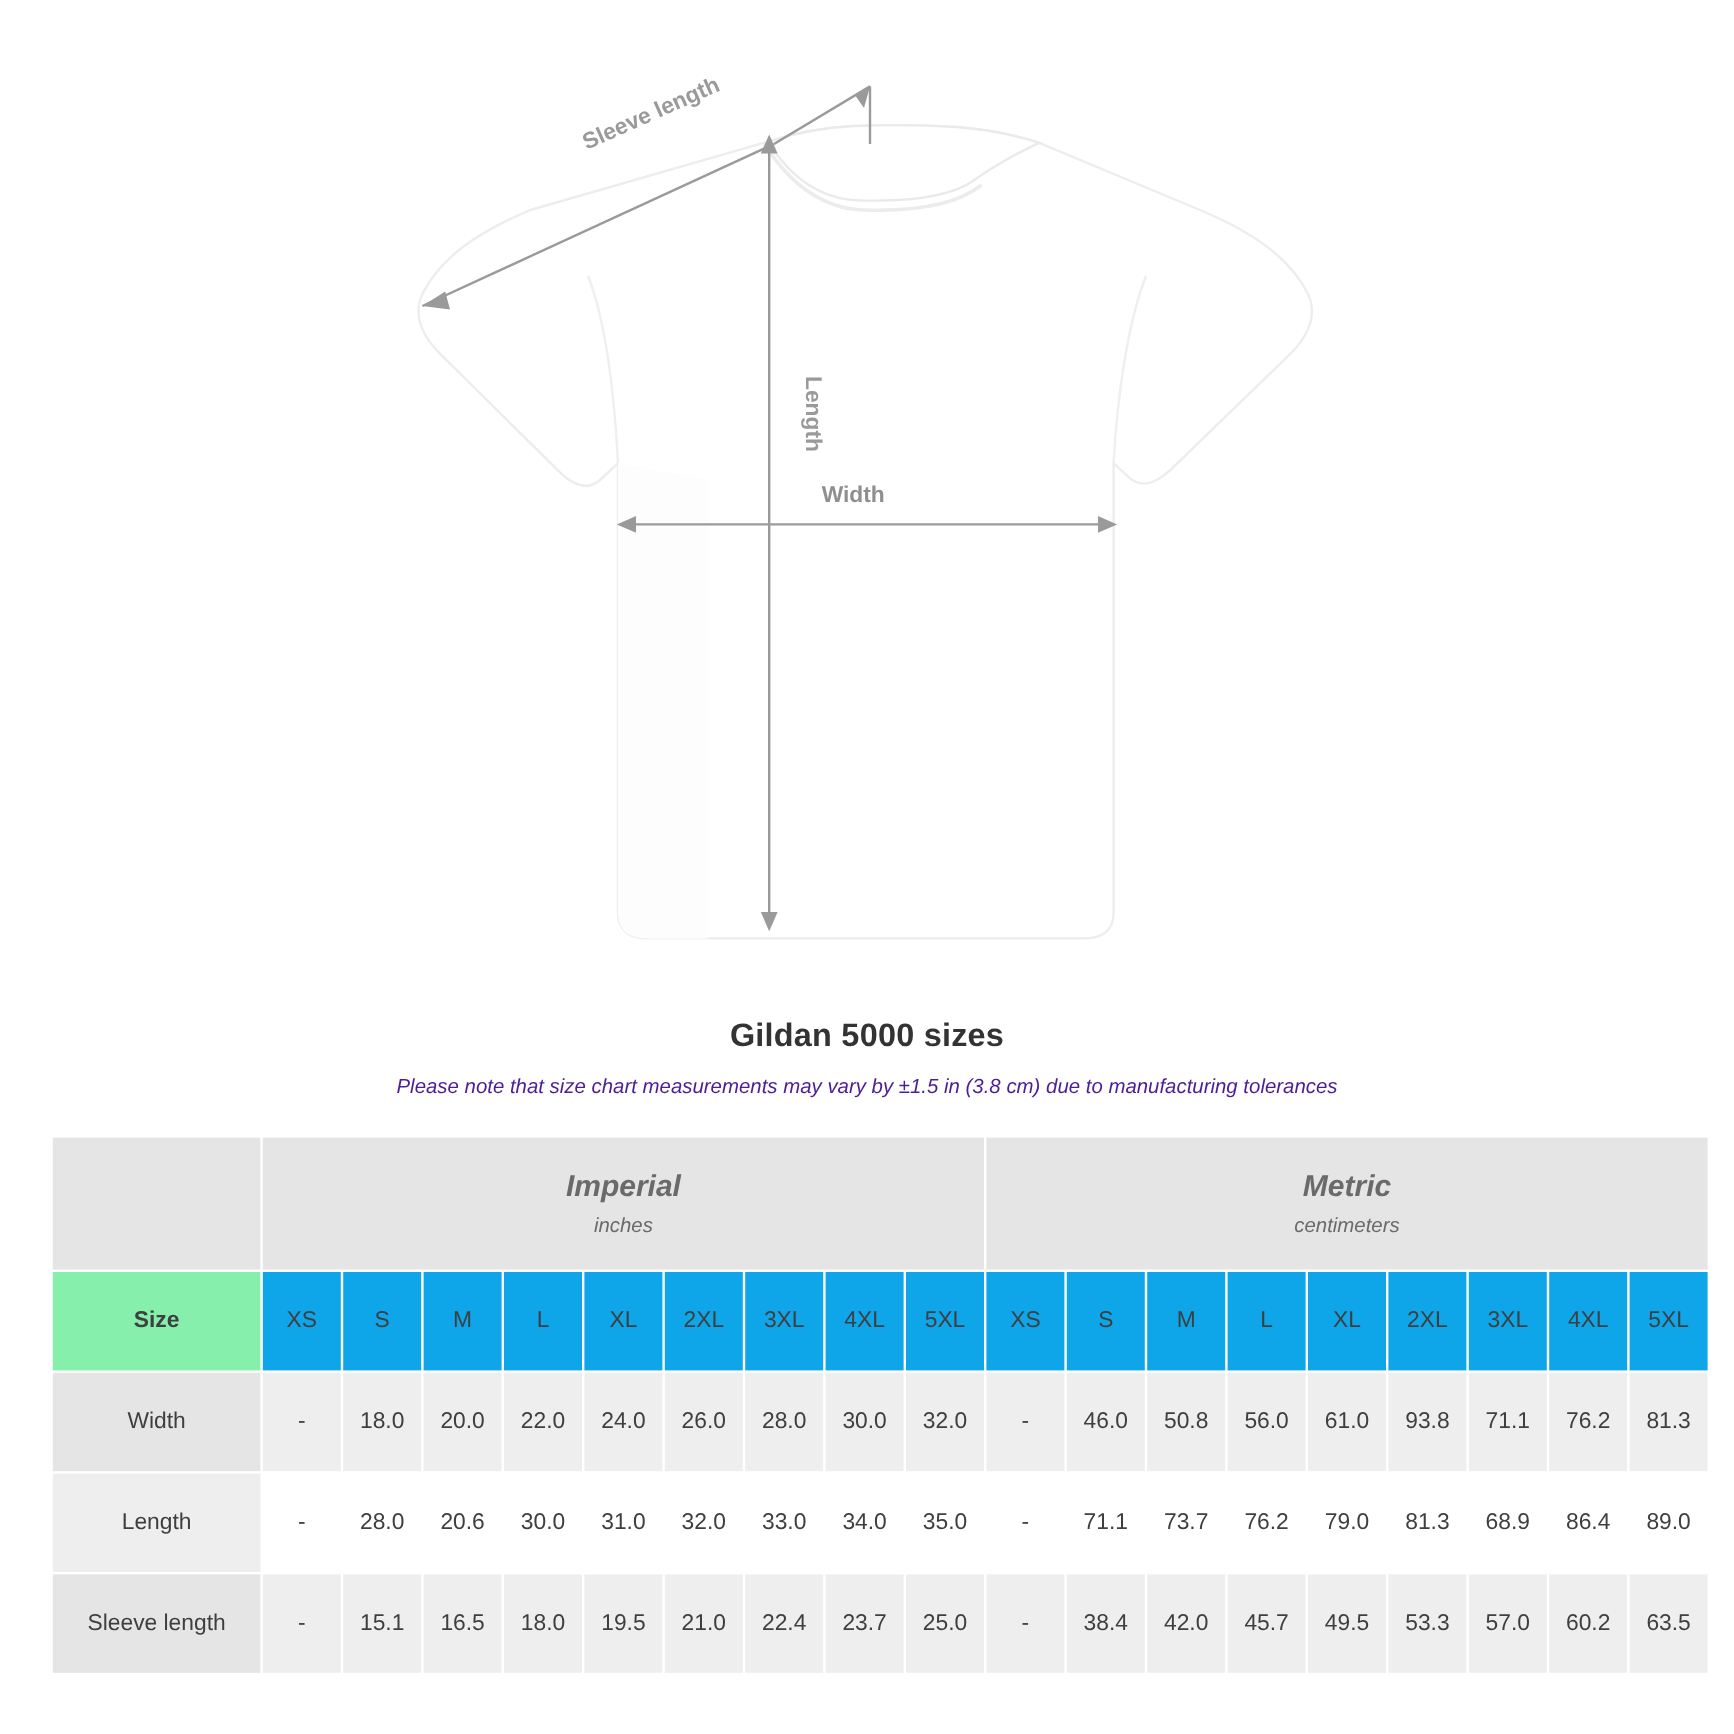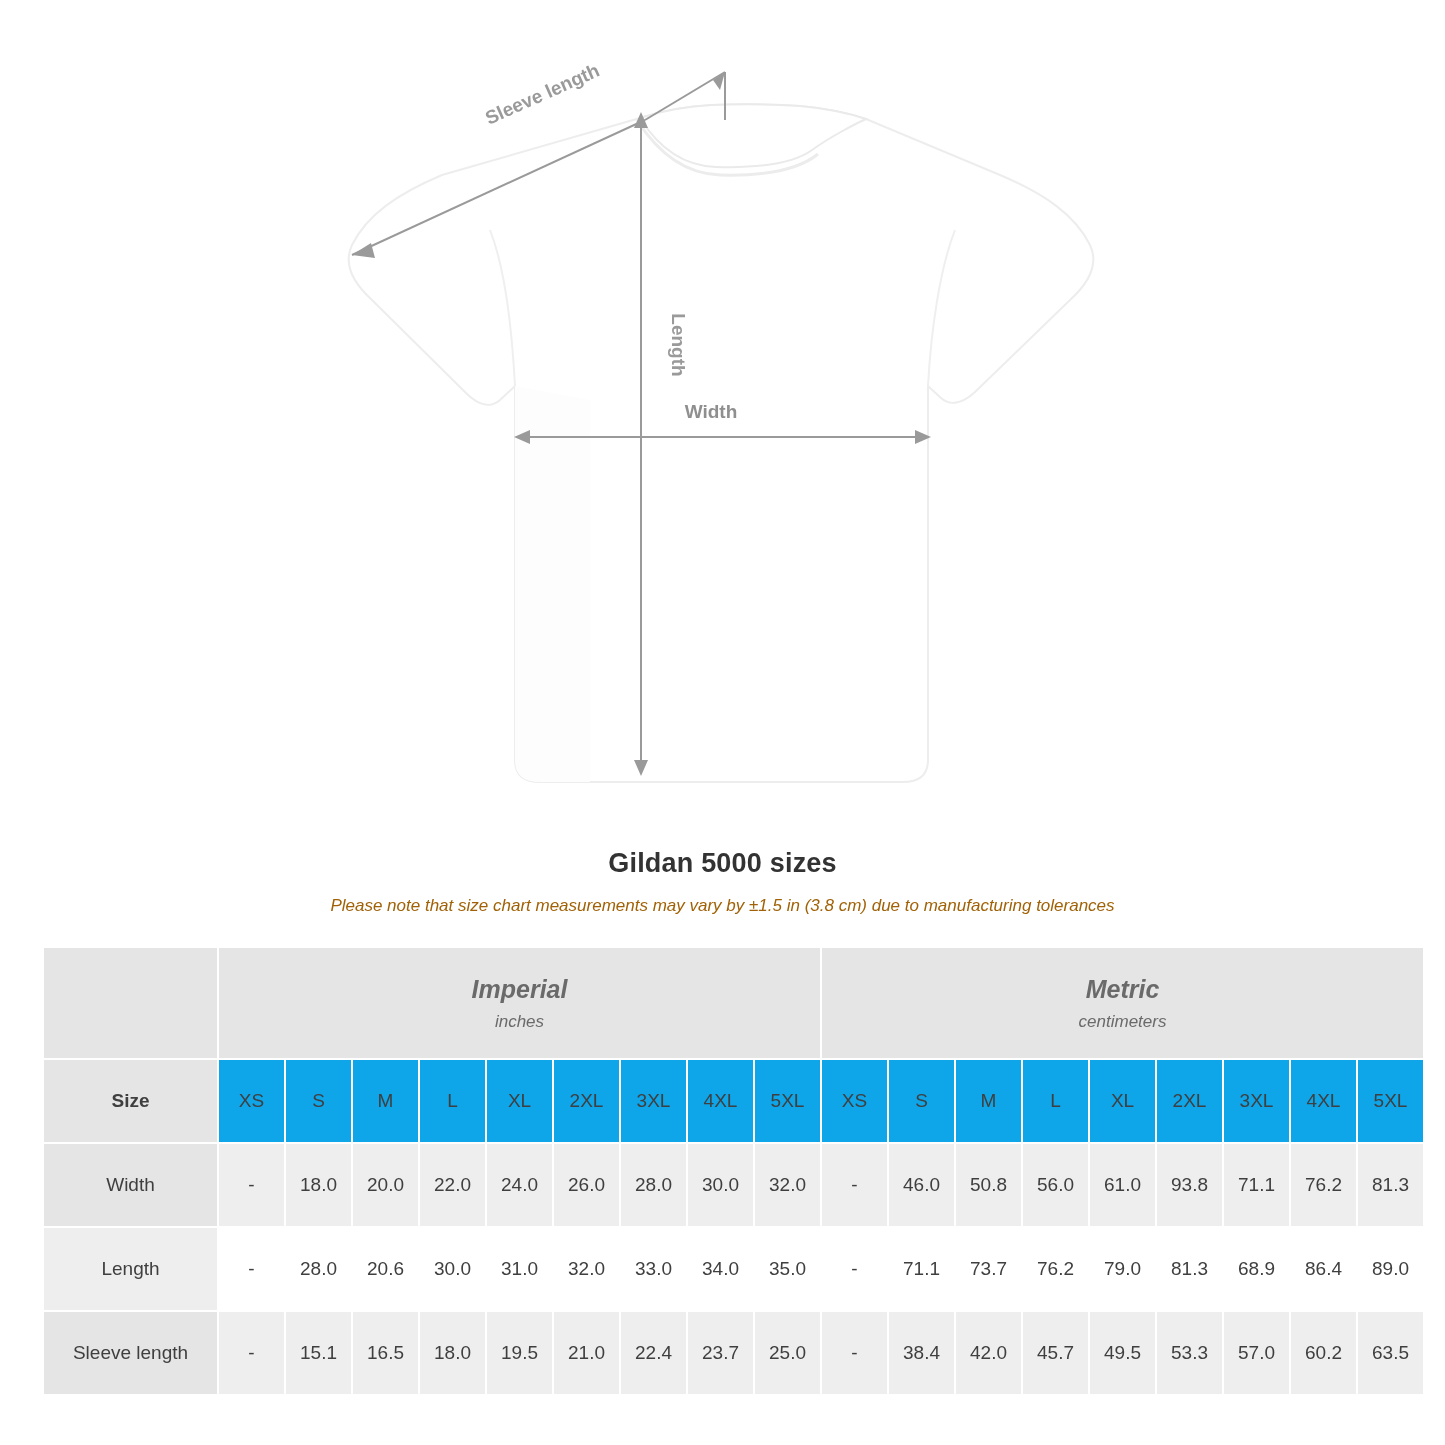--- a/index.html
+++ b/index.html
@@ -35,21 +35,21 @@
   }
   .chart-title {
     font-size: 27px;
     font-weight: bold;
     color: #333333;
     letter-spacing: 0.2px;
   }
   .chart-note {
     font-size: 17px;
     font-style: italic;
-    color: #a16207;
+    color: #4c1d95;
     margin-top: 17px;
   }
 
   
   .table-wrap {
     margin: 30px 42px 0 42px;
   }
   table.size-table {
     border-collapse: collapse;
     width: 1361px;
@@ -192,21 +192,21 @@
           <div class="unit-title">Imperial</div>
           <div class="unit-sub">inches</div>
         </td>
         <td colspan="9">
           <div class="unit-title">Metric</div>
           <div class="unit-sub">centimeters</div>
         </td>
       </tr>
 
       <tr class="head-row">
-        <td class="rowlabel" style="background:#e5e5e5;">Size</td>
+        <td class="rowlabel" style="background:#86efac;">Size</td>
         <td>XS</td>
         <td>S</td>
         <td>M</td>
         <td>L</td>
         <td>XL</td>
         <td>2XL</td>
         <td>3XL</td>
         <td>4XL</td>
         <td>5XL</td>
         <td>XS</td>

